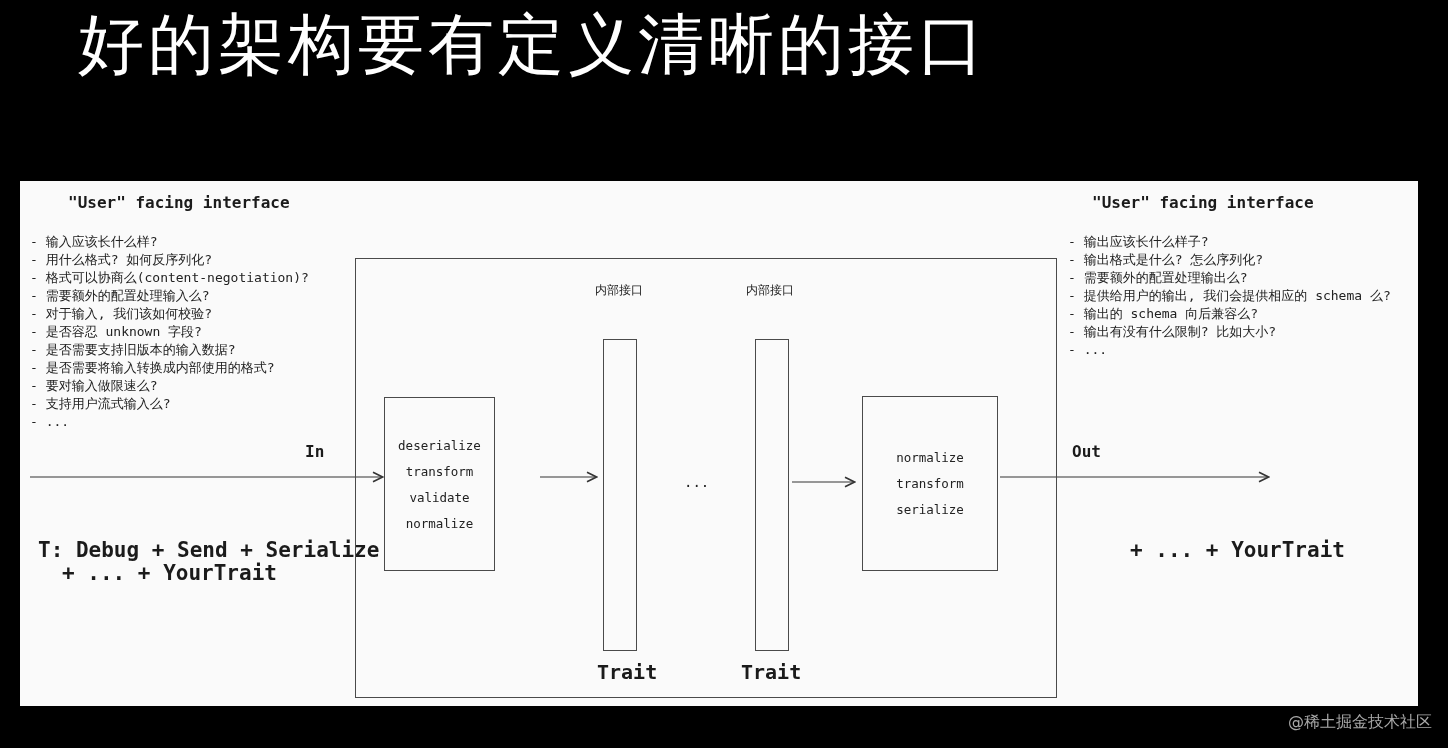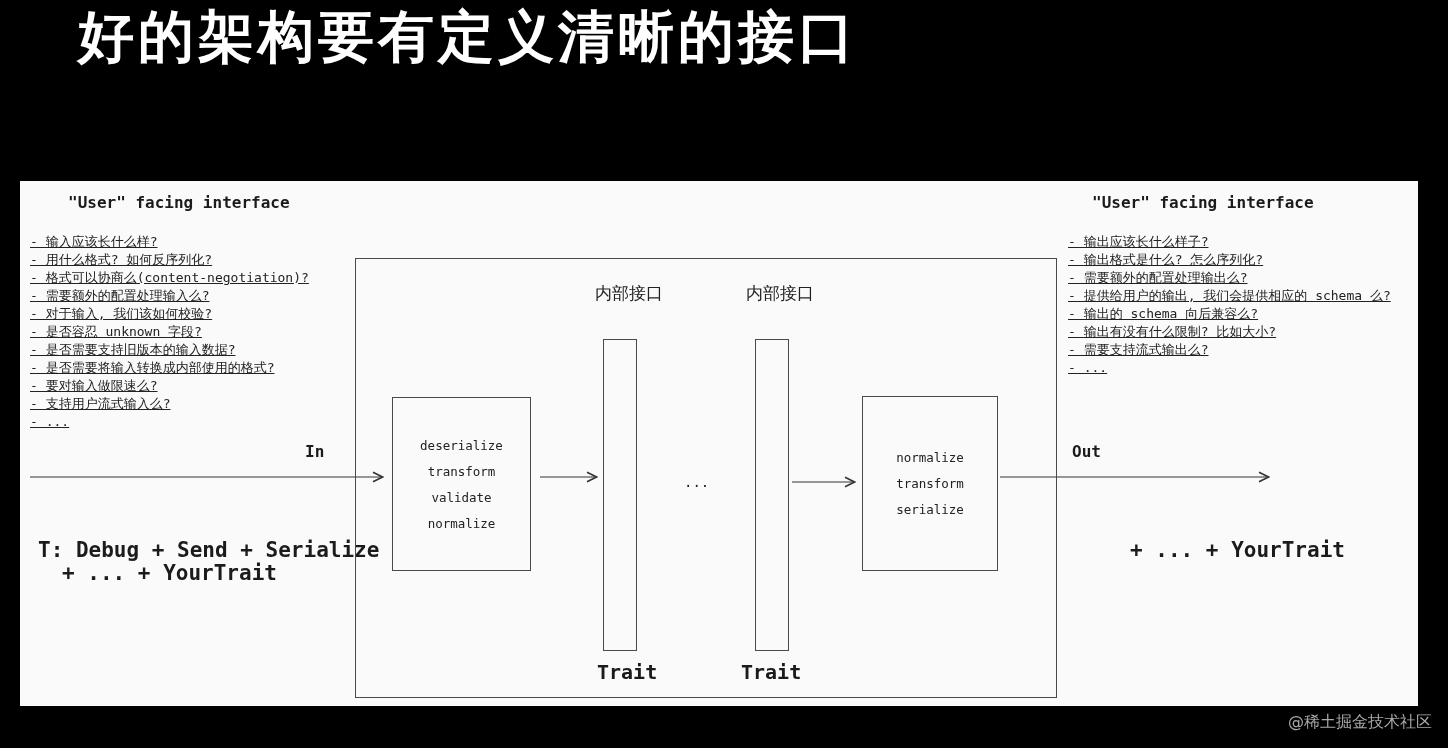--- a/index.html
+++ b/index.html
@@ -7,22 +7,22 @@
   body {
     position:relative;
     background:#000;
     overflow:hidden;
     font-family:"DejaVu Sans", sans-serif;
   }
   .title {
     position:absolute;
     left:78px; top:0px;
     color:#ffffff;
-    font-size:56px;
-    font-weight:700;
+    font-size:66px;
+    font-weight:400;
     letter-spacing:4px;
     white-space:nowrap;
     font-family:"DejaVu Sans", sans-serif;
   }
   .panel {
     position:absolute;
     left:20px; top:181px;
     width:1398px; height:525px;
     background:#fafafa;
     color:#1b1b1b;
@@ -38,21 +38,20 @@
   .left-header { left:48px; top:12px; }
   .right-header { left:1072px; top:12px; }
 
   .q-list {
     position:absolute;
     font-family:"DejaVu Sans Mono","DejaVu Sans",monospace;
     font-size:13px;
     line-height:18px;
     color:#222;
     white-space:nowrap;
-    text-decoration:underline;
   }
   .left-list { left:10px; top:52px; width:335px; }
   .right-list { left:1048px; top:52px; width:350px; }
 
   .flow-label {
     position:absolute;
     font-family:"DejaVu Sans Mono","DejaVu Sans",monospace;
     font-weight:bold;
     font-size:16px;
   }
@@ -74,41 +73,41 @@
   .outer-rect {
     position:absolute;
     left:335px; top:77px;
     width:702px; height:440px;
     border:1px solid #4a4a4a;
   }
 
   .iface-label {
     position:absolute;
     top:101px;
-    font-size:17px;
+    font-size:12px;
     color:#222;
     white-space:nowrap;
   }
   .iface-1 { left:575px; }
   .iface-2 { left:726px; }
 
   .stage-box {
     position:absolute;
     border:1px solid #4a4a4a;
     background:#fafafa;
     display:flex;
     flex-direction:column;
     justify-content:center;
     align-items:center;
     gap:11px;
     font-family:"DejaVu Sans Mono","DejaVu Sans",monospace;
     font-size:12.5px;
     color:#222;
   }
-  .input-stage  { left:372px; top:216px; width:139px; height:174px; }
+  .input-stage  { left:364px; top:216px; width:111px; height:174px; }
   .output-stage { left:842px; top:215px; width:136px; height:175px; }
 
   .tall-rect {
     position:absolute;
     top:158px;
     width:34px; height:312px;
     border:1px solid #4a4a4a;
     background:#fafafa;
   }
   .tall-1 { left:583px; }
@@ -215,21 +214,20 @@
     <div class="trait-label trait-l2">Trait</div>
 
     <div class="col-header right-header">"User" facing interface</div>
     <div class="q-list right-list">
       <div>- 输出应该长什么样子?</div>
       <div>- 输出格式是什么? 怎么序列化?</div>
       <div>- 需要额外的配置处理输出么?</div>
       <div>- 提供给用户的输出, 我们会提供相应的 schema 么?</div>
       <div>- 输出的 schema 向后兼容么?</div>
       <div>- 输出有没有什么限制? 比如大小?</div>
-      <div>- 需要支持流式输出么?</div>
       <div>- ...</div>
     </div>
     <div class="flow-label out-label">Out</div>
     <div class="trait-bound right-trait">
       <div class="indent">+ ... + YourTrait</div>
     </div>
 
   </div>
 
   <div class="watermark">@稀土掘金技术社区</div>

